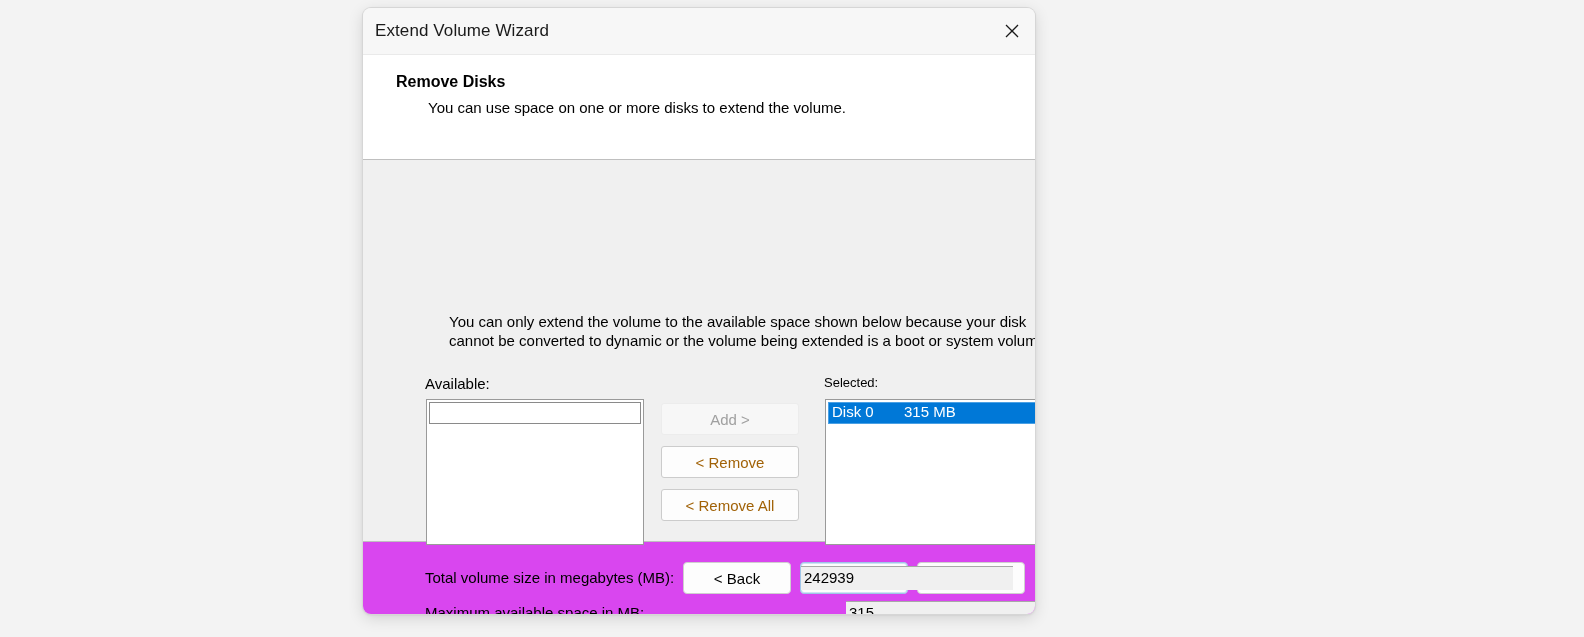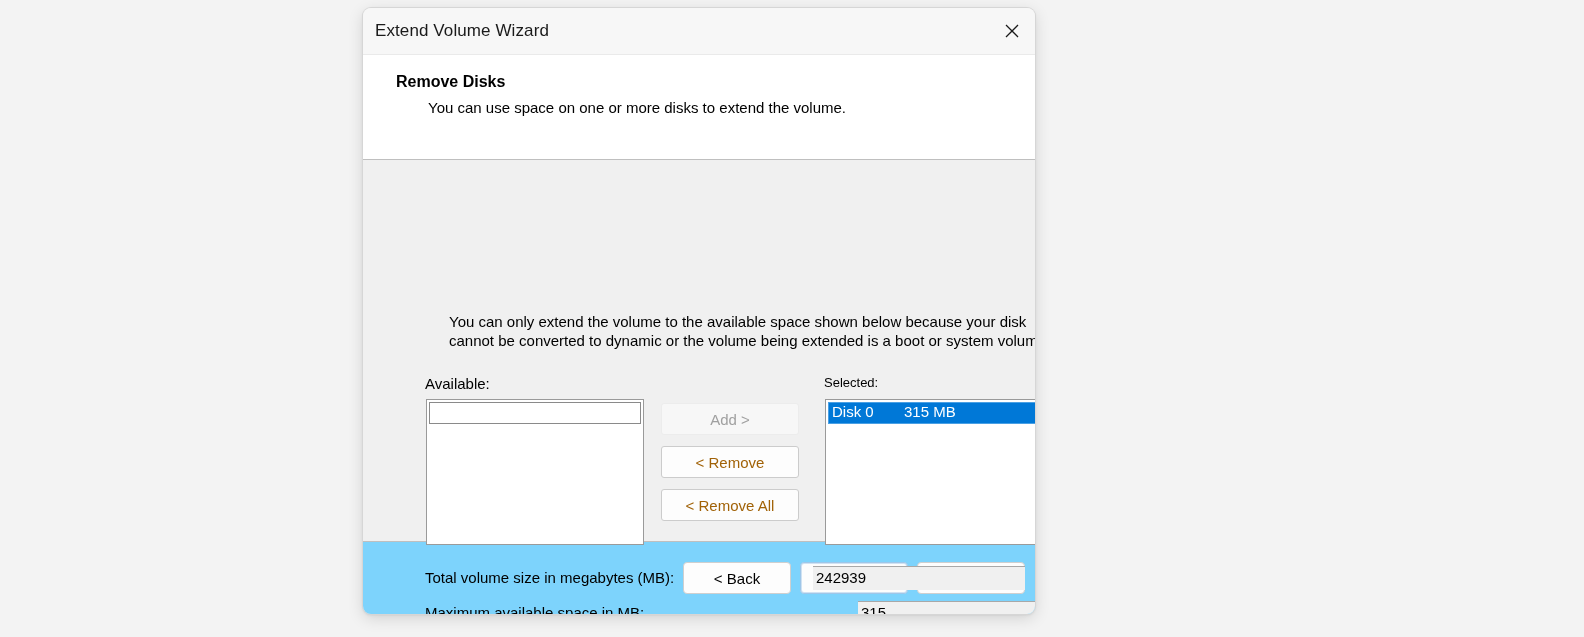--- a/index.html
+++ b/index.html
@@ -184,39 +184,39 @@
     border-color: #ececec;
   }
 
   
   .frow { position: absolute; left: 62px; font-size: 15px; color: #000; }
   .frow.r1 { top: 409px; }
   .frow.r2 { top: 444px; }
 
   .fval-readonly {
     position: absolute;
-    left: 450px;
+    left: 438px;
     width: 212px;
     height: 24px;
     background: #f0f0f0;
     border-top: 1px solid #a8a8a8;
     font-size: 15px;
     color: #000;
     box-sizing: border-box;
     padding-left: 3px;
     line-height: 22px;
   }
   .fval-readonly.v1 { top: 406px; }
   .fval-readonly.v2 { top: 441px; margin-left: 45px; }
 
   
   .footer {
     height: 72px;
     min-height: 72px;
-    background: #7dd3fc;
+    background: #d946ef;
     display: flex;
     align-items: center;
     justify-content: flex-end;
     padding-right: 10px;
     gap: 9px;
   }
   .fbtn {
     width: 108px;
     height: 32px;
     font-size: 15px;

